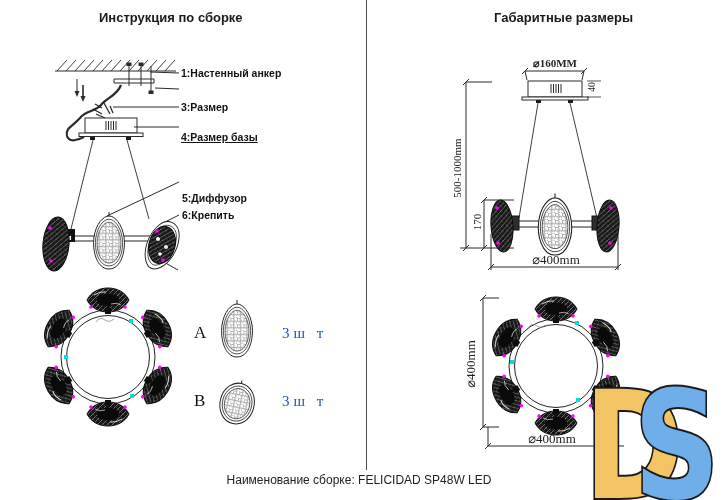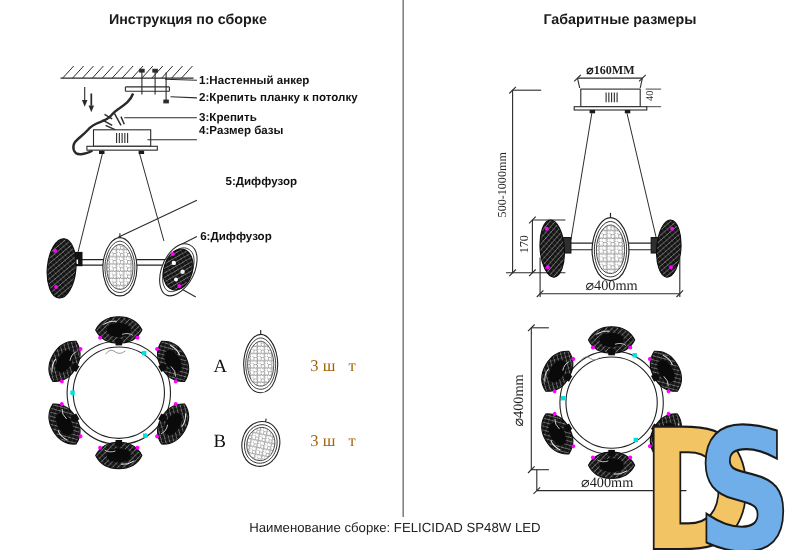--- a/index.html
+++ b/index.html
@@ -6,21 +6,21 @@
   #sheet{position:relative;width:726px;height:500px;background:#ffffff;overflow:hidden;
          font-family:"Liberation Sans",sans-serif;}
   .abs{position:absolute;white-space:nowrap;}
   .title{font:700 13px "Liberation Sans",sans-serif;color:#1a1a1a;}
   .callout{font:700 10.5px "Liberation Sans",sans-serif;color:#111;}
   .dim{font:11px "Liberation Serif",serif;color:#1f1f1f;text-align:center;}
   .dim.big{font-size:13px;}
   .dim.small{font-size:9.5px;}
   .rot{transform:rotate(-90deg);transform-origin:center center;}
   .part-letter{font:17px "Liberation Serif",serif;color:#111;}
-  .part-qty{font:15px "Liberation Serif",serif;color:#a16207;letter-spacing:4px;}
+  .part-qty{font:15px "Liberation Serif",serif;color:#1d4ed8;letter-spacing:4px;}
   .footer-text{font:12px "Liberation Sans",sans-serif;color:#222;text-align:center;}
   svg{position:absolute;left:0;top:0;}
 </style>
 </head>
 <body>
 
 <div id="sheet">
 
   <svg width="726" height="500" viewBox="0 0 726 500">
     <defs>
@@ -259,25 +259,24 @@
     <g font-family="DejaVu Sans, sans-serif" font-weight="bold" font-size="150" stroke-width="4" paint-order="stroke" transform="translate(584,498) scale(0.8,1)">
       <text x="0" y="0" stroke="#1a1a1a" fill="#F2C464">D</text>
       <text x="62" y="0" stroke="#1a1a1a" fill="#6FAEE9">S</text>
     </g>
   </svg>
 
   <div class="abs title" style="left:494px;top:10px;">Габаритные размеры</div>
   <div class="abs title" style="left:99px;top:10px;">Инструкция по сборке</div>
 
   <div class="abs callout" style="left:181px;top:67px;text-align:right;">1:Настенный анкер</div>
-  <div class="abs callout" style="left:181px;top:83px;">2:Крепить планку к потолку</div>
-  <div class="abs callout" style="left:181px;top:101px;">3:Крепить</div>
-  <div class="abs callout" style="left:181px;top:113px;">4:Размер базы</div>
-  <div class="abs callout" style="left:182px;top:159px;margin-left:23px;">5:Диффузор</div>
-  <div class="abs callout" style="left:182px;top:209px;">6:Диффузор</div>
+  <div class="abs callout" style="left:181px;top:101px;">3:Размер</div>
+  <div class="abs callout" style="left:181px;top:131px;text-decoration:underline;">4:Размер базы</div>
+  <div class="abs callout" style="left:182px;top:192px;">5:Диффузор</div>
+  <div class="abs callout" style="left:182px;top:209px;">6:Крепить</div>
 
   <div class="abs part-letter" style="left:194px;top:323px;">А</div>
   <div class="abs part-qty" style="left:282px;top:325px;">3ш т</div>
   <div class="abs part-letter" style="left:194px;top:391px;">В</div>
   <div class="abs part-qty" style="left:282px;top:393px;">3ш т</div>
 
   <div class="abs dim" style="left:524px;top:57px;width:62px;font-weight:bold;">⌀160MM</div>
   <div class="abs dim small rot" style="left:585px;top:82px;width:14px;">40</div>
   <div class="abs dim rot" style="left:424px;top:162px;width:66px;">500-1000mm</div>
   <div class="abs dim rot" style="left:465px;top:216px;width:24px;">170</div>

